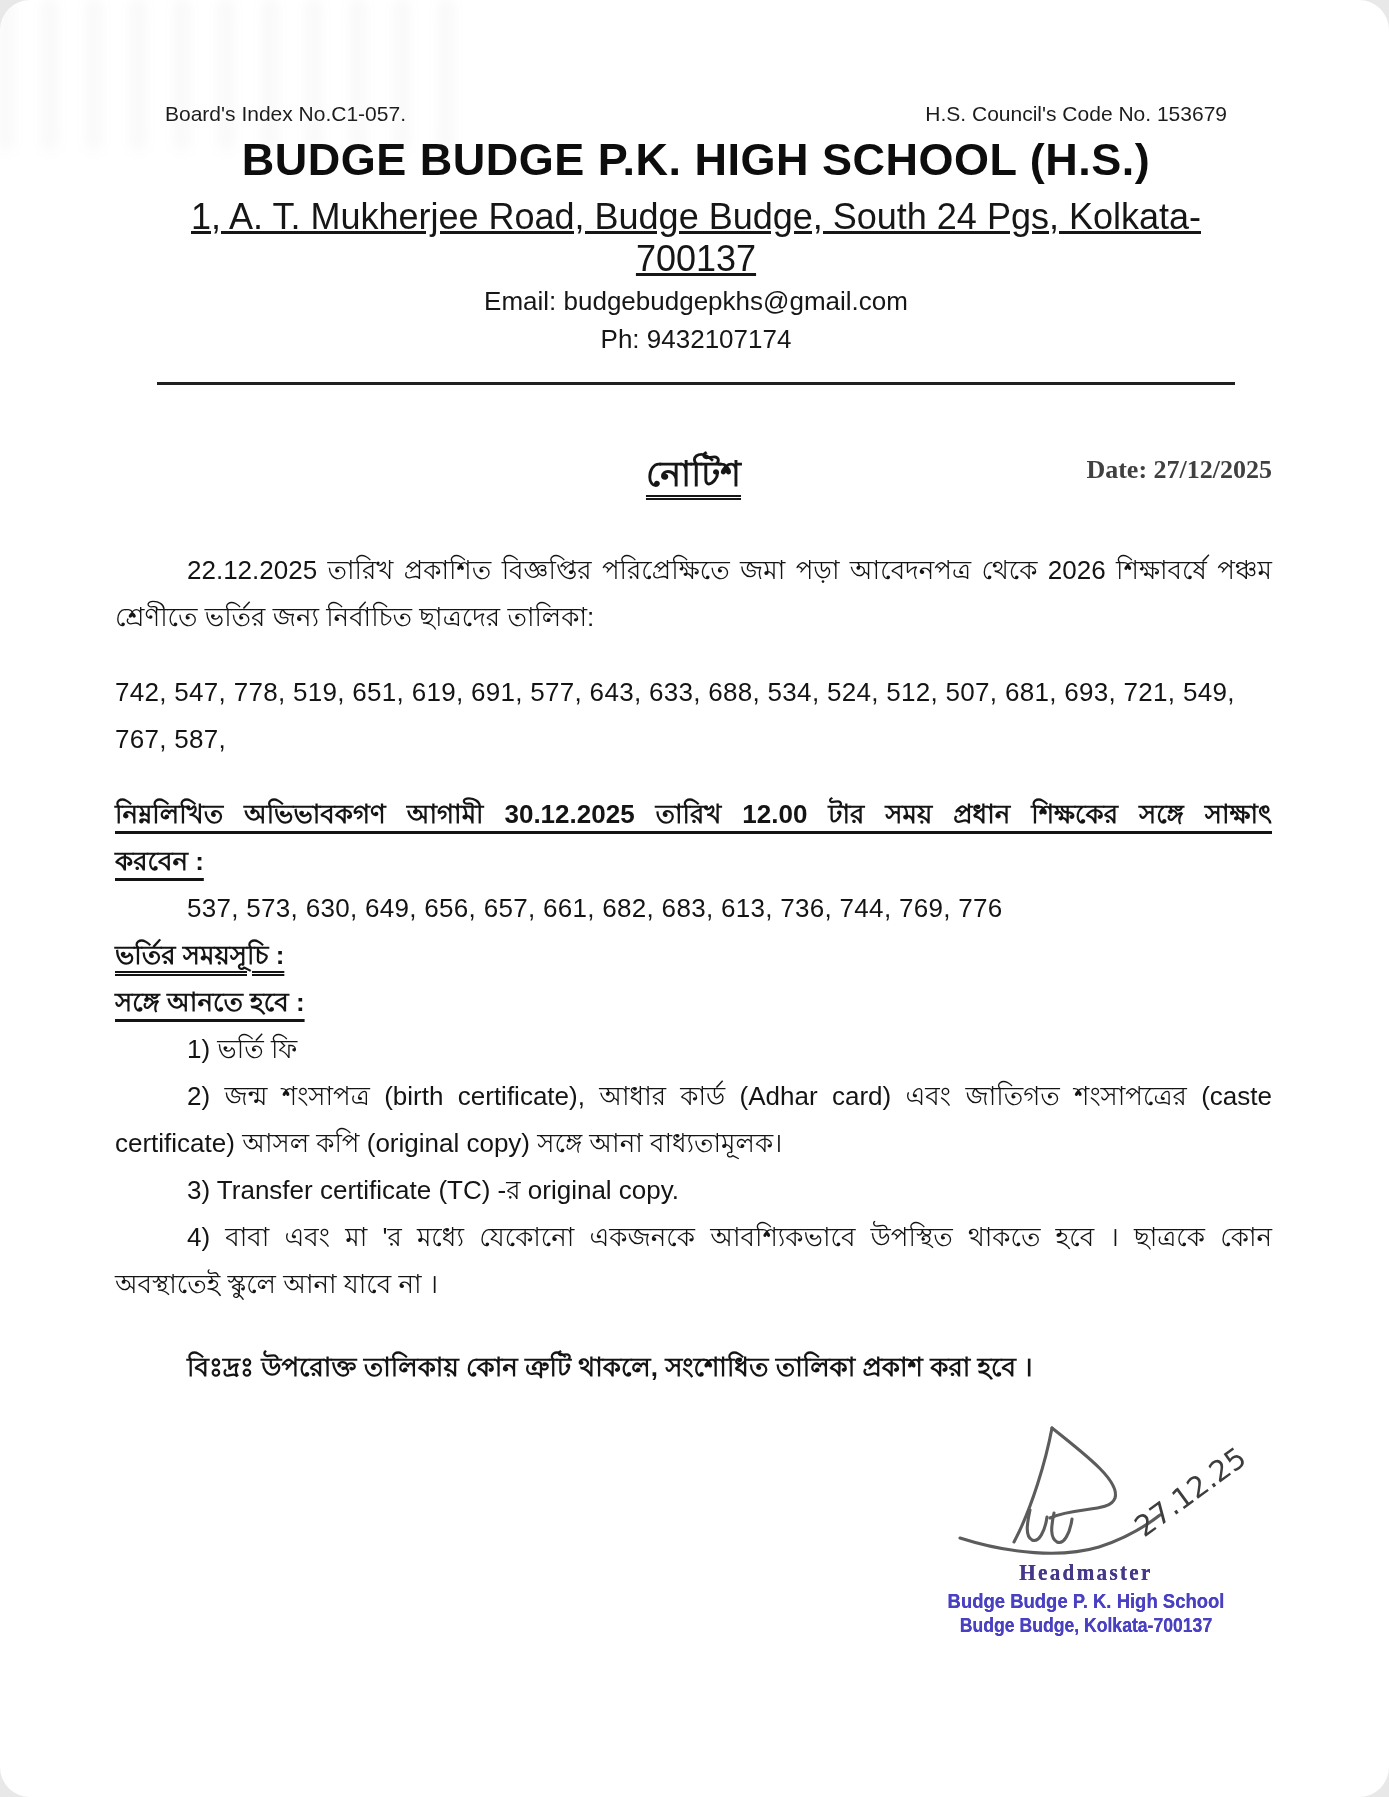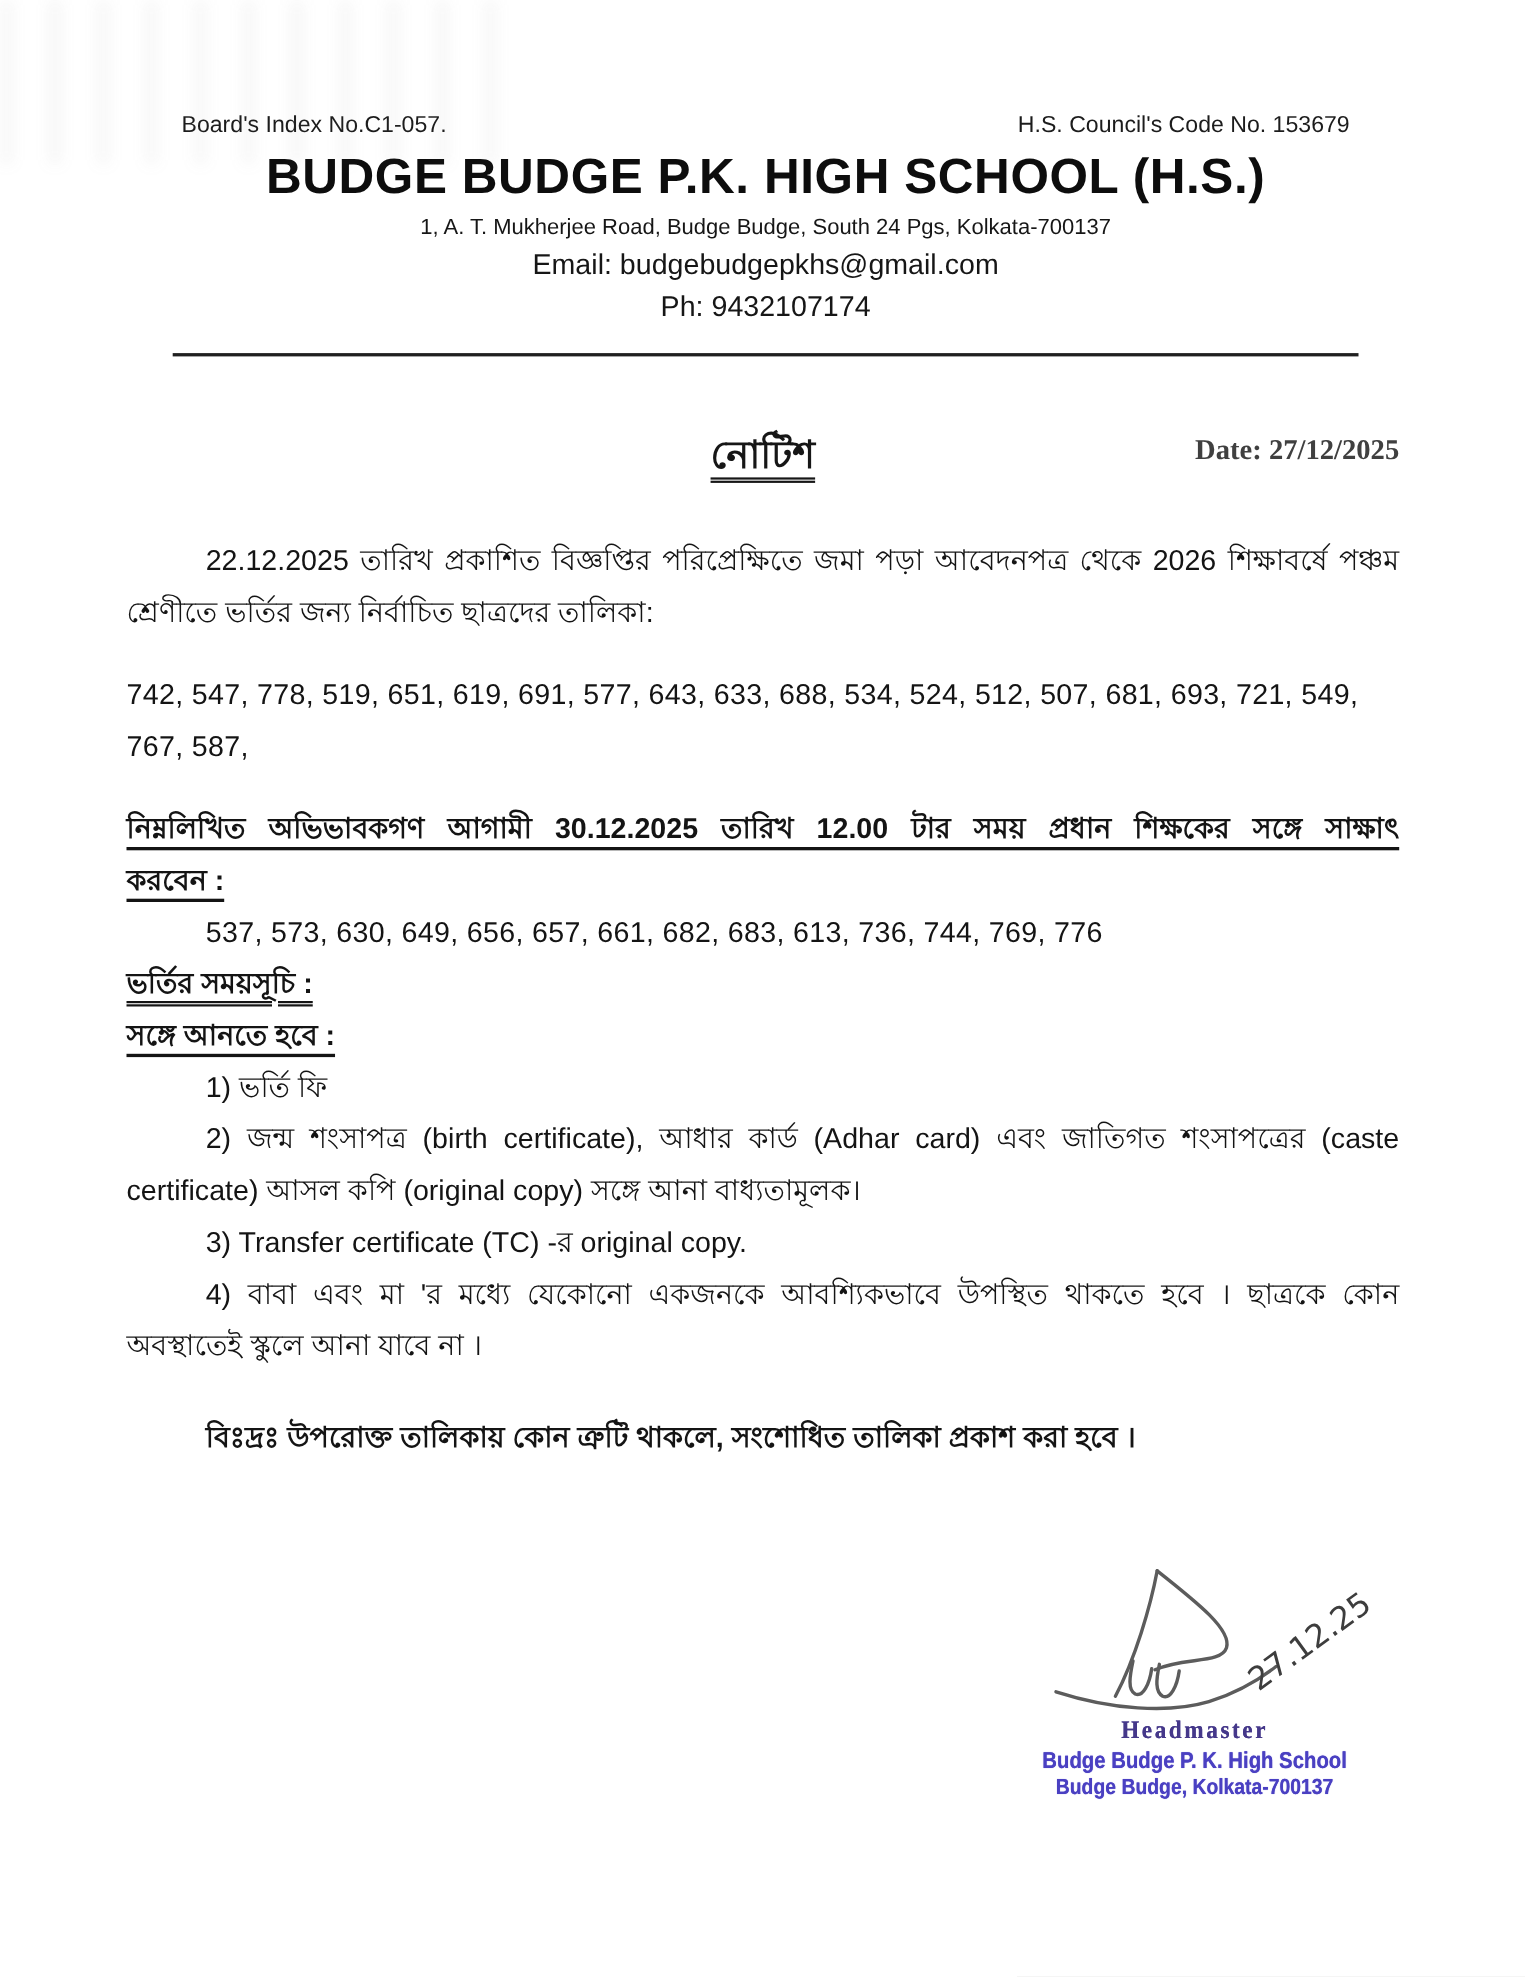--- a/index.html
+++ b/index.html
@@ -11,20 +11,21 @@
   html, body { margin: 0; padding: 0; background: #e8e8e8; }
   .page {
     position: relative;
     width: 1389px;
     height: 1797px;
     margin: 0 auto;
     background: #ffffff;
     color: #161616;
     font-family: "Liberation Sans", sans-serif;
     overflow: hidden;
+    border-radius: 30px;
   }
   
   .scan-streaks {
     position: absolute;
     top: 0; left: 0;
     width: 460px; height: 150px;
     background: repeating-linear-gradient(90deg,
       rgba(130,130,130,0.12) 0 12px,
       rgba(255,255,255,0) 12px 44px);
     filter: blur(7px);
@@ -47,21 +48,22 @@
     text-align: center;
     font-size: 45px;
     font-weight: 700;
     letter-spacing: 0.5px;
     color: #0d0d0d;
     white-space: nowrap;
   }
   .school-address {
     margin-top: 10px;
     text-align: center;
-    font-size: 20px;
+    font-size: 36px;
+    text-decoration: underline;
   }
   .contact-line {
     margin-top: 4px;
     text-align: center;
     font-size: 26px;
     line-height: 34px;
   }
   .divider {
     margin-top: 26px;
     border-top: 3px solid #202020;

